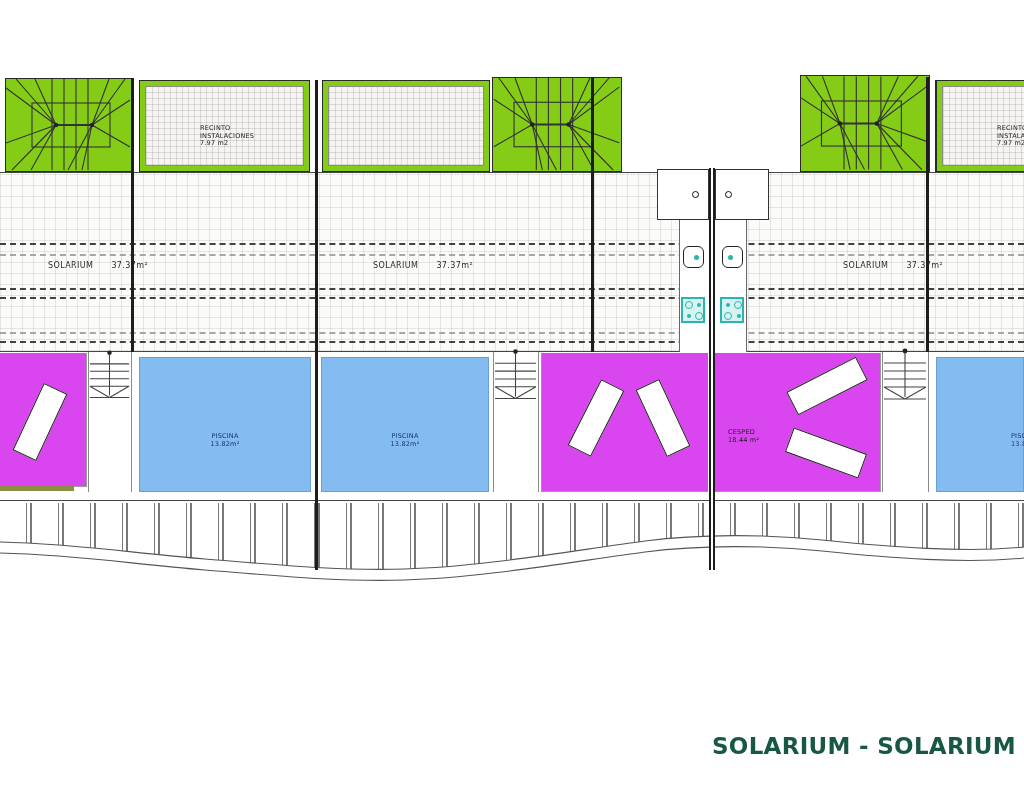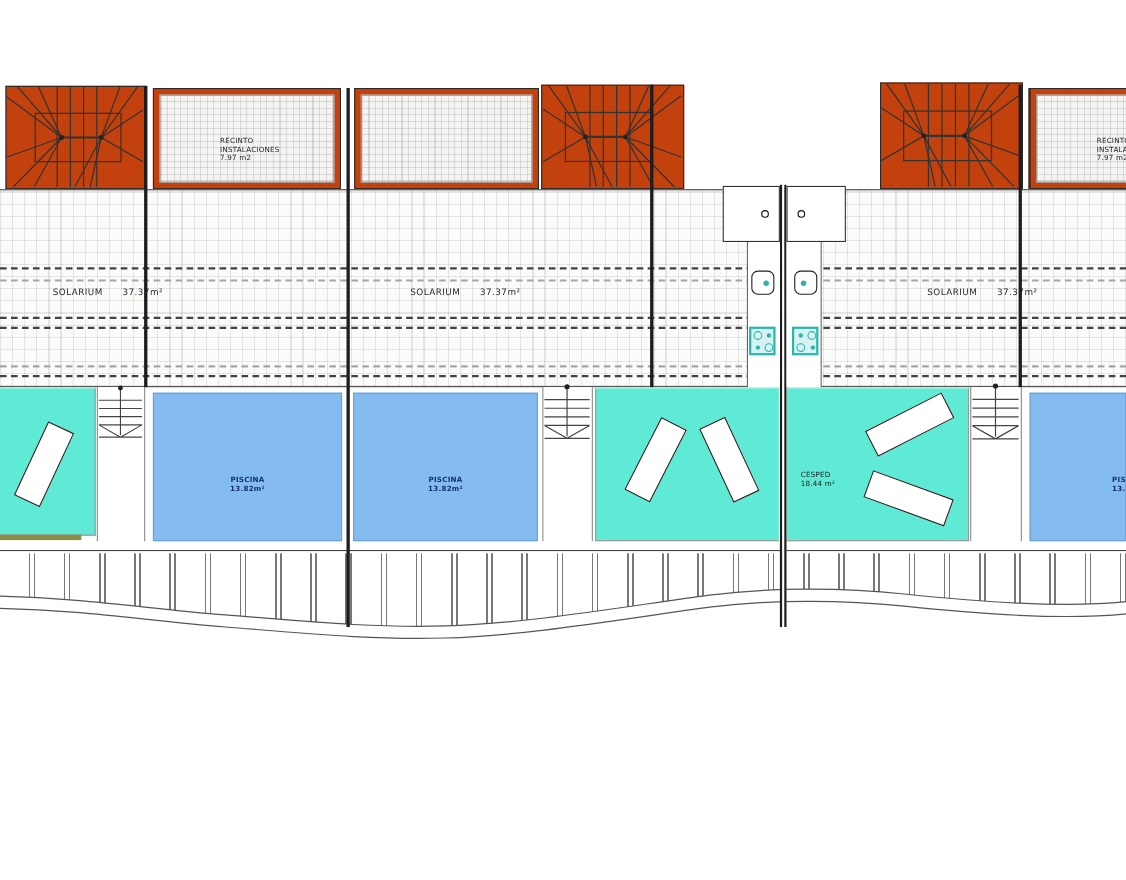--- a/index.html
+++ b/index.html
@@ -12,32 +12,32 @@
     background-image:
       repeating-linear-gradient(0deg, rgba(0,0,0,0.11) 0 1px, transparent 1px 6px),
       repeating-linear-gradient(90deg, rgba(0,0,0,0.11) 0 1px, transparent 1px 6px);
   }
   .hatch-coarse{
     background-color:#fbfbfa;
     background-image:
       repeating-linear-gradient(0deg, rgba(0,0,0,0.085) 0 1px, transparent 1px 11px),
       repeating-linear-gradient(90deg, rgba(0,0,0,0.085) 0 1px, transparent 1px 11px);
   }
-  .block{border:1.5px solid #2a2a2a;box-sizing:border-box;background:#c2410c;}
+  .block{border:1.5px solid #2a2a2a;box-sizing:border-box;background:#84cc16;}
   .dash-dark{height:0;border-top:2px dashed #424242;}
   .dash-gray{height:0;border-top:2px dashed #a6a6a6;}
   .wall{background:#1d1d1d;}
   .wall-double{background:#fff;border-left:2px solid #1d1d1d;border-right:2px solid #1d1d1d;box-sizing:border-box;}
-  .terrace{background:#5eead4;box-sizing:border-box;}
+  .terrace{background:#d946ef;box-sizing:border-box;}
   .pool{background:#84bcf1;border:1px solid #699fd2;box-sizing:border-box;}
   .stairwell{background:#fff;border-left:1.5px solid #8a8a8a;border-right:1.5px solid #8a8a8a;box-sizing:border-box;}
   .lounger{background:#fff;border:1.5px solid #1f1f1f;box-sizing:border-box;}
   .room-label{font-size:8px;letter-spacing:0.4px;color:#2b2b2b;display:flex;gap:18px;white-space:nowrap;}
   .tiny-label{font-size:6.5px;line-height:7.5px;color:#1f1f1f;letter-spacing:0.2px;}
-  .pool-label{width:100%;text-align:center;font-size:6.5px;line-height:8px;color:#16356b;letter-spacing:0.2px;font-weight:bold;}
+  .pool-label{width:100%;text-align:center;font-size:6.5px;line-height:8px;color:#16356b;letter-spacing:0.2px;}
   .counter{background:#fff;border:1px solid #333;box-sizing:border-box;}
   .knob{width:7px;height:7px;border:1.6px solid #111;border-radius:50%;box-sizing:border-box;}
   .sink{background:#fff;border:1.5px solid #222;border-radius:6px;box-sizing:border-box;}
   .sink-dot{width:5px;height:5px;border-radius:50%;background:#2ab5ad;}
   .stove{background:#d7f3f1;border:2px solid #2ab5ad;box-sizing:border-box;}
   .burner-ring{position:absolute;width:8px;height:8px;border:1.5px solid #2ab5ad;border-radius:50%;box-sizing:border-box;}
   .burner-dot{position:absolute;width:4px;height:4px;border-radius:50%;background:#2ab5ad;}
   .railing-posts{
     background-image:repeating-linear-gradient(90deg,
       transparent 0 26px, #787878 26px 27.5px,
@@ -240,14 +240,15 @@
   <div class="abs sink" style="left:722px;top:246px;width:21px;height:22px;">
     <div class="abs sink-dot" style="left:5px;top:8px;"></div>
   </div>
   <div class="abs stove" style="left:720px;top:297px;width:24px;height:26px;">
     <div class="burner-ring" style="left:12px;top:2px;"></div>
     <div class="burner-dot" style="left:4px;top:4px;"></div>
     <div class="burner-dot" style="left:15px;top:15px;"></div>
     <div class="burner-ring" style="left:2px;top:13px;"></div>
   </div>
 
+  <div class="abs title-text" style="right:8px;top:733px;">SOLARIUM - SOLARIUM</div>
 
 </div>
 
 </body></html>

